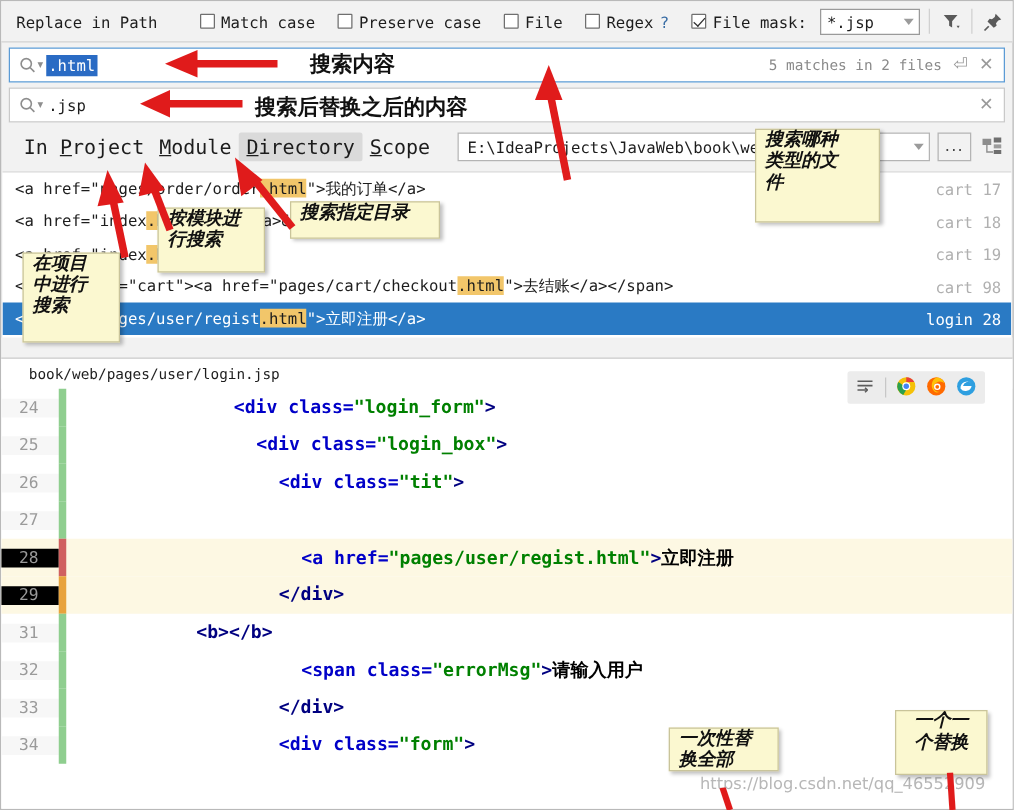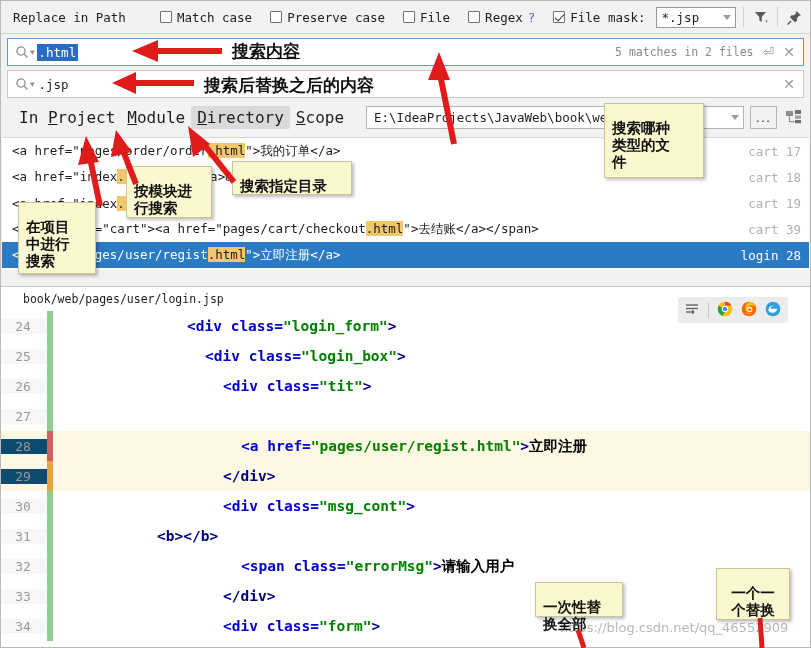--- a/index.html
+++ b/index.html
@@ -158,21 +158,21 @@
     font-size: 11.5px; color: #1d1d1d; background: #fff;
   }
   #code-area { position: relative; }
   .code-row { display: flex; height: 30px; align-items: center; }
   .code-row.hl-line { background: #fdf8e3; }
   .gutter {
     width: 46px; flex: 0 0 46px; text-align: center; padding-right: 2px;
     color: #9a9a9a; font-family: "DejaVu Sans Mono", "Liberation Mono", monospace;
     font-size: 13px; background: #f7f7f7;
   }
-  .code-row.hl-line .gutter { background: #0c4a6e; }
+  .code-row.hl-line .gutter { background: #000000; }
   .marker { width: 6px; flex: 0 0 6px; height: 30px; }
   .marker.green { background: #8fce8f; }
   .marker.orange { background: #e8a33d; }
   .marker.red { background: #d06060; }
   .code-text {
     font-family: "DejaVu Sans Mono", "Liberation Mono", monospace;
     font-size: 14.5px; font-weight: bold; white-space: pre;
     padding-left: 8px;
   }
   .code-text .tag { color: #000080; }
@@ -188,22 +188,23 @@
   .ed-sep { width:1px; height:16px; background:#c7c7c7; }
 
   
   .callout {
     position: absolute;
     background: #fbf8d0;
     border: 1px solid #c9c49a;
     box-shadow: 2px 2px 3px rgba(0,0,0,0.25);
     font-family: "DejaVu Sans", "Liberation Sans", sans-serif;
     font-weight: bold; font-size: 14.5px; color: #111;
-    line-height: 1.18; padding: 16px 7px;
+    line-height: 1.18; padding: 0 7px;
     z-index: 40;
+    font-style: italic;
   }
   .note-plain {
     position: absolute;
     font-family: "DejaVu Sans", "Liberation Sans", sans-serif;
     font-weight: bold; font-size: 17px; color: #111;
     white-space: nowrap; z-index: 40;
   }
   .arrow { position: absolute; z-index: 45; }
   #watermark {
     position: absolute; left: 560px; top: 620px;
@@ -326,21 +327,21 @@
       <div class="res-row">
         <span class="res-code"><span>&lt;a href="index</span><span class="hl">.html</span><span>"&gt;注销&lt;/a&gt;&amp;n</span></span>
         <span class="res-file">cart 18</span>
       </div>
       <div class="res-row">
         <span class="res-code"><span>&lt;a href="index</span><span class="hl">.html</span><span>"&gt;</span></span>
         <span class="res-file">cart 19</span>
       </div>
       <div class="res-row">
         <span class="res-code"><span>&lt;span class="cart"&gt;&lt;a href="pages/cart/checkout</span><span class="hl">.html</span><span>"&gt;去结账&lt;/a&gt;&lt;/span&gt;</span></span>
-        <span class="res-file">cart 39</span>
+        <span class="res-file">cart 98</span>
       </div>
       <div class="res-row selected">
         <span class="res-code"><span>&lt;a href="pages/user/regist</span><span class="hl">.html</span><span>"&gt;立即注册&lt;/a&gt;</span></span>
         <span class="res-file">login 28</span>
       </div>
     </div>
 
   <div id="preview-gap"></div>
 
   <div id="preview">
@@ -367,25 +368,20 @@
         </div>
         <div class="code-row hl-line">
           <div class="gutter">28</div>
           <div class="marker red"></div>
           <div class="code-text" style="padding-left: 188px;"><span class="attr">&lt;a href=</span><span class="str">"pages/user/regist.html"</span><span class="tag">&gt;</span><span class="cn">立即注册</span></div>
         </div>
         <div class="code-row hl-line">
           <div class="gutter">29</div>
           <div class="marker orange"></div>
           <div class="code-text" style="padding-left: 170px;"><span class="tag">&lt;/div&gt;</span></div>
-        </div>
-        <div class="code-row">
-          <div class="gutter">30</div>
-          <div class="marker green"></div>
-          <div class="code-text" style="padding-left: 170px;"><span class="attr">&lt;div class=</span><span class="str">"msg_cont"</span><span class="tag">&gt;</span></div>
         </div>
         <div class="code-row">
           <div class="gutter">31</div>
           <div class="marker green"></div>
           <div class="code-text" style="padding-left: 104px;"><span class="tag">&lt;b&gt;&lt;/b&gt;</span></div>
         </div>
         <div class="code-row">
           <div class="gutter">32</div>
           <div class="marker green"></div>
           <div class="code-text" style="padding-left: 188px;"><span class="attr">&lt;span class=</span><span class="str">"errorMsg"</span><span class="tag">&gt;</span><span class="cn">请输入用户</span></div>
@@ -442,21 +438,21 @@
 
 <svg class="arrow" style="left:406px; top:28px;" width="70" height="118" viewBox="0 0 70 118">
   <path d="M48 116 L34 46" stroke="#e01b1b" stroke-width="6" fill="none"></path>
   <path d="M33 24 L44 52 L22 52 Z" fill="#e01b1b"></path>
 </svg>
 
 <svg class="arrow" style="left:126px; top:38px;" width="98" height="26" viewBox="0 0 98 26">
   <path d="M96 13 L28 13" stroke="#e01b1b" stroke-width="6" fill="none"></path>
   <path d="M6 13 L32 2 L32 24 Z" fill="#e01b1b"></path>
 </svg>
-<div class="note-plain" style="left:232px; top:40px;text-decoration:underline;">搜索内容</div>
+<div class="note-plain" style="left:248px; top:40px;">搜索内容</div>
 
 <svg class="arrow" style="left:106px; top:70px;" width="90" height="26" viewBox="0 0 90 26">
   <path d="M88 13 L26 13" stroke="#e01b1b" stroke-width="6" fill="none"></path>
   <path d="M6 13 L30 2 L30 24 Z" fill="#e01b1b"></path>
 </svg>
 <div class="note-plain" style="left:204px; top:74px;">搜索后替换之后的内容</div>
 
 <div class="callout" style="left:604px; top:103px; width:100px; height:75px; white-space:pre-line;">搜索哪种
 类型的文
 件</div>

